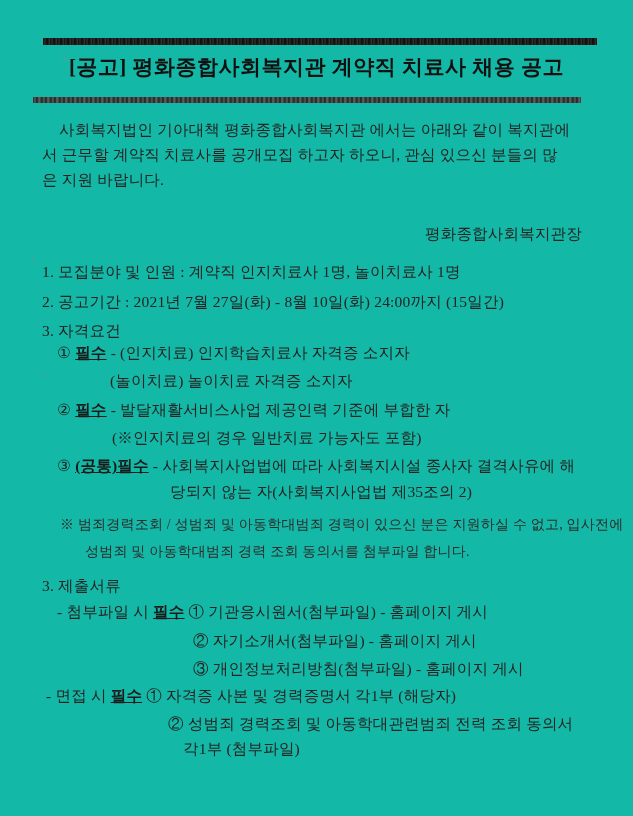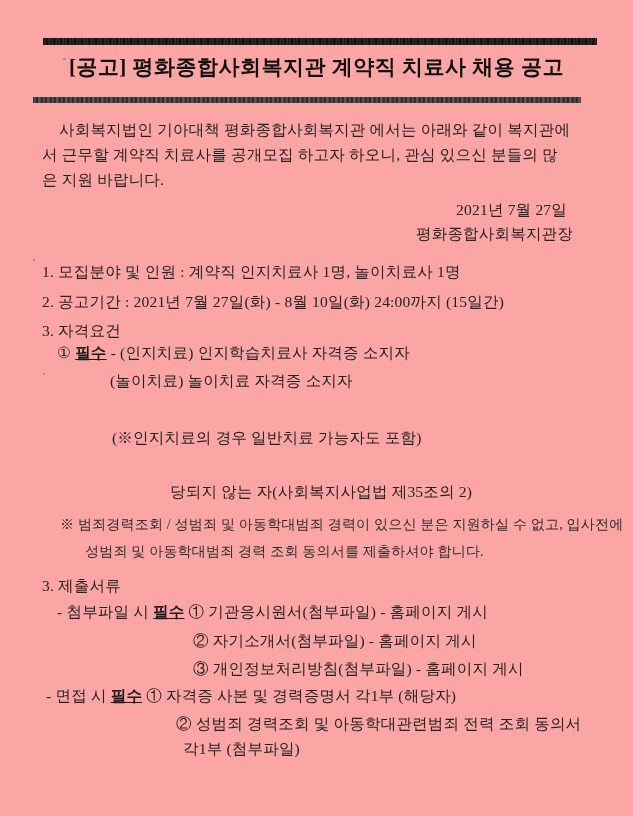--- a/index.html
+++ b/index.html
@@ -1,20 +1,20 @@
 <!DOCTYPE html>
 <html><head>
 <meta charset="utf-8">
 <style>
   html,body{margin:0;padding:0;background:#e8e8e8;}
   .page{
     position:relative;
     width:633px;height:816px;
     margin:0 auto;
-    background:#fca5a5;
+    background:#14b8a6;
     overflow:hidden;
     font-family:"Liberation Serif","DejaVu Serif",serif;
   }
   .rule{position:absolute;}
   .rule-top{
     left:43px;top:38px;width:554px;height:7px;
     background:repeating-linear-gradient(90deg,#0e0e0e 0px,#2e2e2e 2px,#0a0a0a 4px,#383838 7px);
   }
   .rule-sub{
     left:33px;top:97px;width:548px;height:6px;
@@ -47,45 +47,46 @@
   <div class="rule rule-top"></div>
 
   <h1 class="title">[공고] 평화종합사회복지관 계약직 치료사 채용 공고</h1>
 
   <div class="rule rule-sub"></div>
 
   <p class="line indent" style="left:42px;top:120px">사회복지법인 기아대책 평화종합사회복지관 에서는 아래와 같이 복지관에</p>
   <p class="line" style="left:42px;top:145px">서 근무할 계약직 치료사를 공개모집 하고자 하오니, 관심 있으신 분들의 많</p>
   <p class="line" style="left:42px;top:170px">은 지원 바랍니다.</p>
 
-  <p class="line right" style="right:66px;top:200px">2021년 7월 27일</p>
-  <p class="line right" style="right:60px;top:224px">평화종합사회복지관장</p>
+  <p class="line right" style="right:51px;top:224px">평화종합사회복지관장</p>
 
   <p class="line" style="left:42px;top:262px">1. 모집분야 및 인원 : 계약직 인지치료사 1명, 놀이치료사 1명</p>
   <p class="line" style="left:42px;top:292px">2. 공고기간 : 2021년 7월 27일(화) - 8월 10일(화) 24:00까지 (15일간)</p>
 
   <p class="line" style="left:42px;top:321px">3. 자격요건</p>
 
   <p class="line" style="left:57px;top:343px"><span>① </span><span class="key">필수</span><span> - (인지치료) 인지학습치료사 자격증 소지자</span></p>
   <p class="line" style="left:110px;top:371px">(놀이치료) 놀이치료 자격증 소지자</p>
 
+  <p class="line" style="left:57px;top:400px"><span>② </span><span class="key">필수</span><span> - 발달재활서비스사업 제공인력 기준에 부합한 자</span></p>
   <p class="line" style="left:112px;top:428px">(※인지치료의 경우 일반치료 가능자도 포함)</p>
 
+  <p class="line" style="left:57px;top:456px"><span>③ </span><span class="key">(공통)필수</span><span> - 사회복지사업법에 따라 사회복지시설 종사자 결격사유에 해</span></p>
   <p class="line" style="left:170px;top:482px">당되지 않는 자(사회복지사업법 제35조의 2)</p>
 
   <p class="line small" style="left:60px;top:516px">※ 범죄경력조회 / 성범죄 및 아동학대범죄 경력이 있으신 분은 지원하실 수 없고, 입사전에</p>
-  <p class="line small" style="left:85px;top:543px">성범죄 및 아동학대범죄 경력 조회 동의서를 제출하셔야 합니다.</p>
+  <p class="line small" style="left:85px;top:543px">성범죄 및 아동학대범죄 경력 조회 동의서를 첨부파일 합니다.</p>
 
   <p class="line" style="left:42px;top:576px">3. 제출서류</p>
 
   <p class="line" style="left:57px;top:602px"><span>- 첨부파일 시 </span><span class="key">필수</span><span> ① 기관응시원서(첨부파일) - 홈페이지 게시</span></p>
   <p class="line" style="left:193px;top:631px">② 자기소개서(첨부파일) - 홈페이지 게시</p>
   <p class="line" style="left:193px;top:659px">③ 개인정보처리방침(첨부파일) - 홈페이지 게시</p>
 
   <p class="line" style="left:46px;top:686px"><span>- 면접 시 </span><span class="key">필수</span><span> ① 자격증 사본 및 경력증명서 각1부 (해당자)</span></p>
-  <p class="line" style="left:176px;top:714px">② 성범죄 경력조회 및 아동학대관련범죄 전력 조회 동의서</p>
+  <p class="line" style="left:168px;top:714px">② 성범죄 경력조회 및 아동학대관련범죄 전력 조회 동의서</p>
   <p class="line" style="left:183px;top:739px">각1부 (첨부파일)</p>
 
   <div class="speck" style="left:63px;top:58px;width:3px;height:2px"></div>
   <div class="speck" style="left:33px;top:259px;width:2px;height:2px"></div>
   <div class="speck" style="left:43px;top:373px;width:2px;height:2px"></div>
 
 </div>
 
 </body></html>

